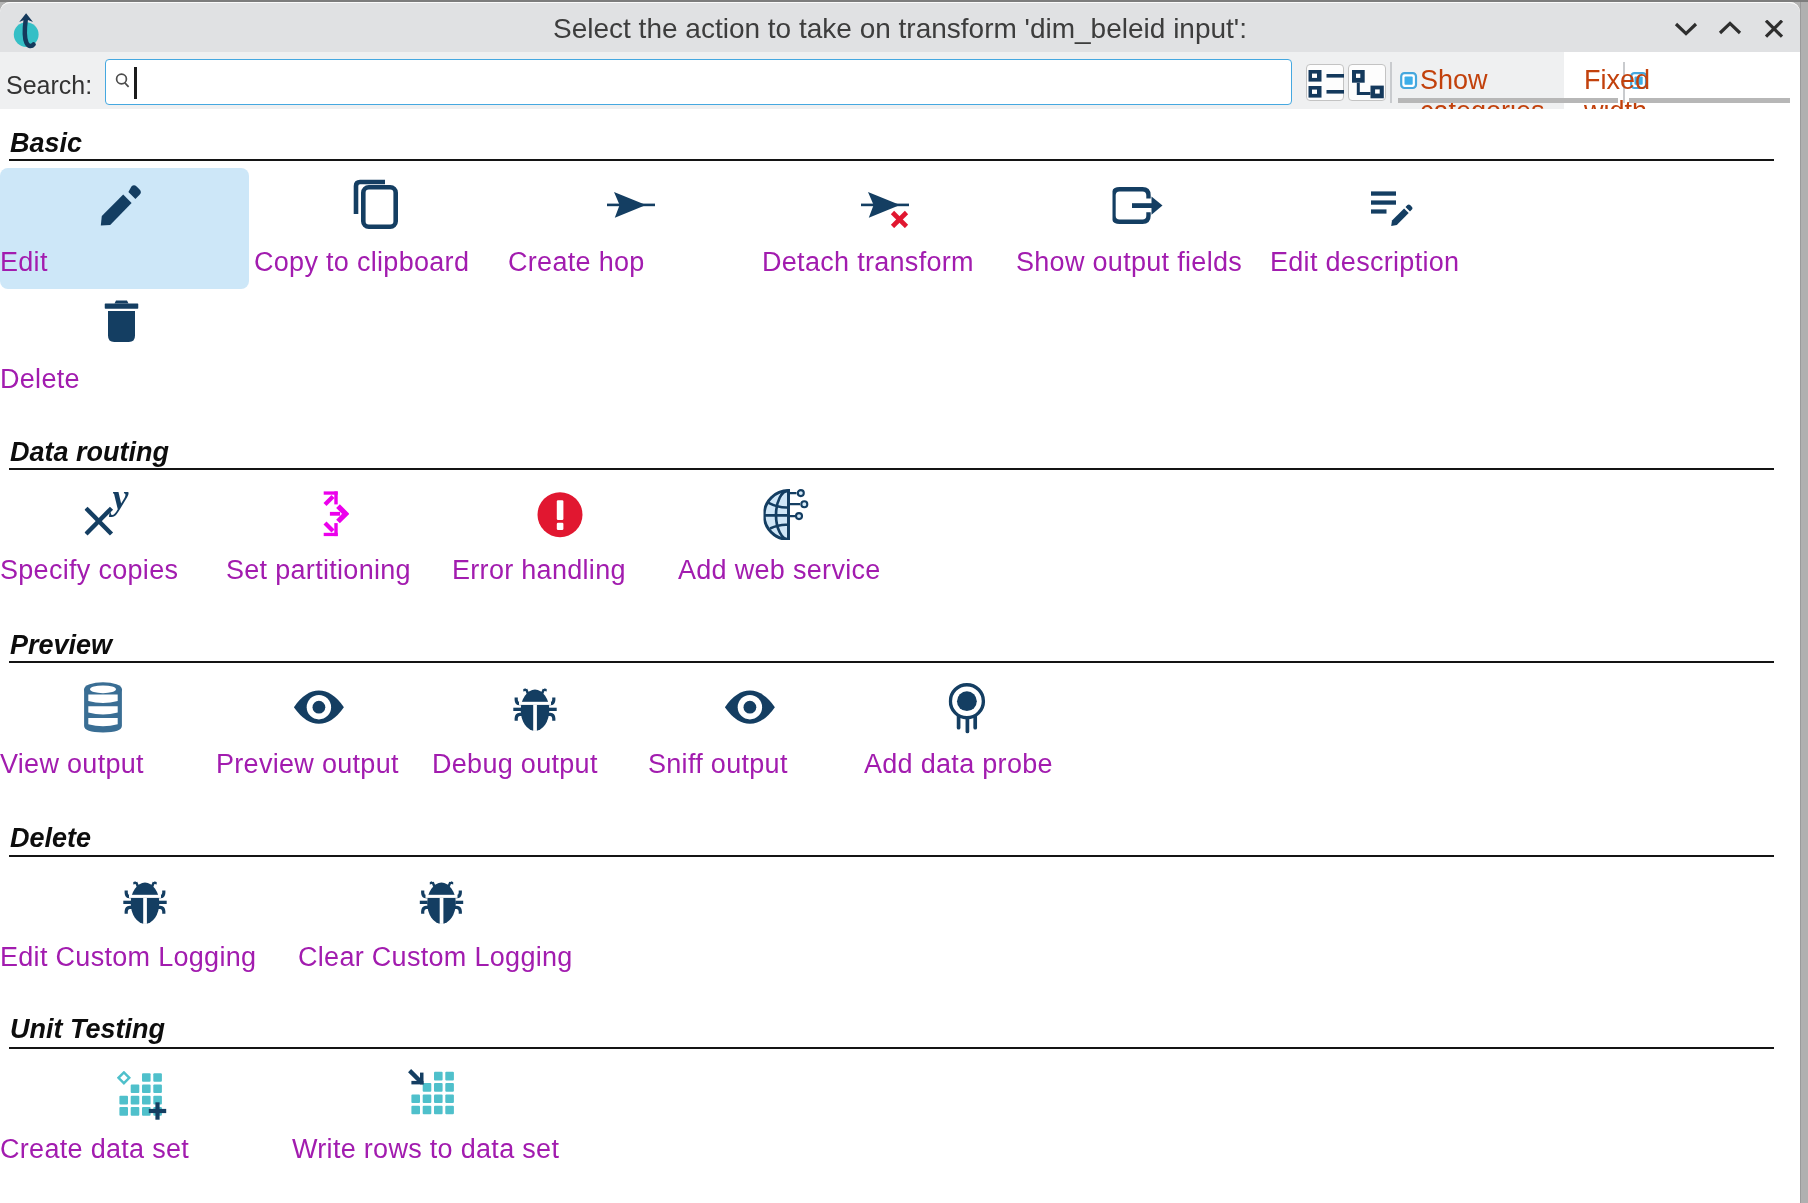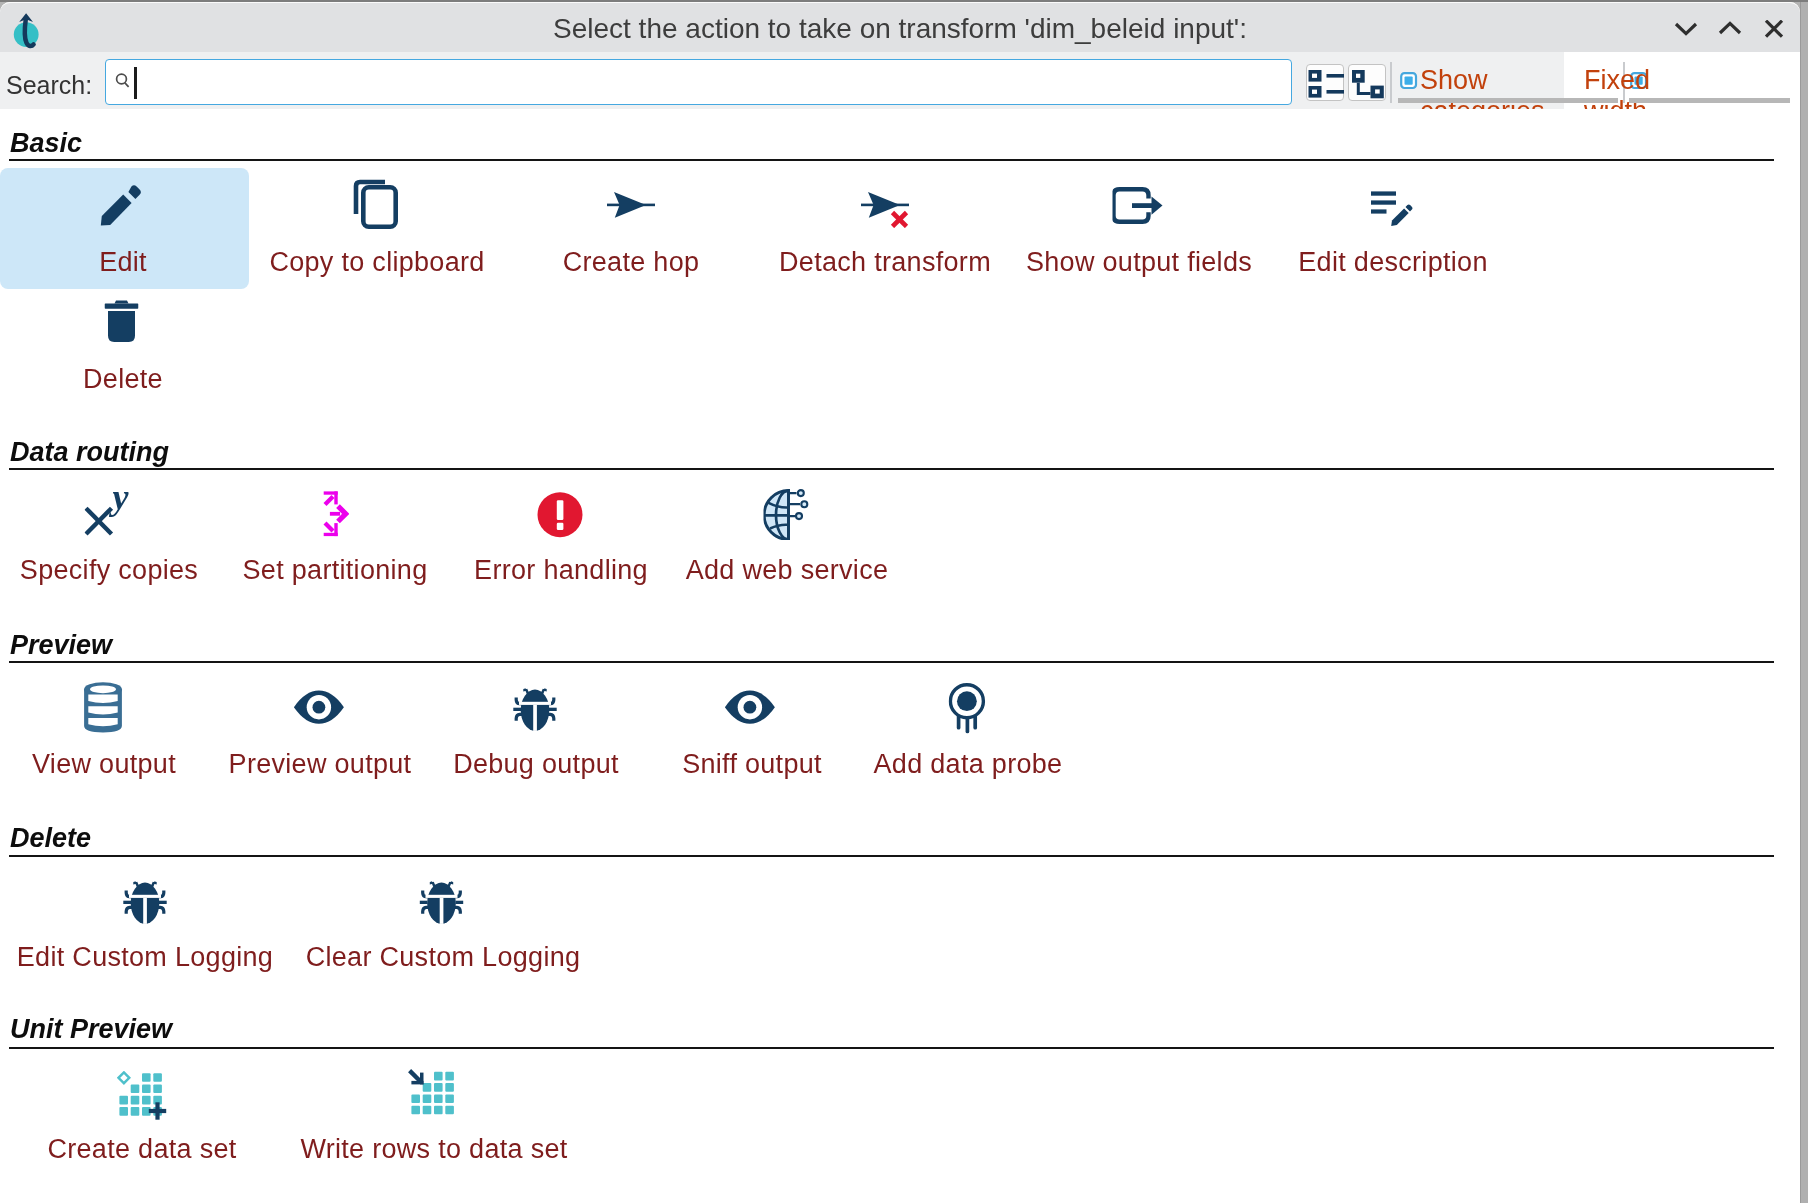--- a/index.html
+++ b/index.html
@@ -22,22 +22,22 @@
 .ck { position:absolute; top:20px; width:18px; height:18px; }
 .gbar { position:absolute; top:46px; height:5px; background:#b7b7b7; }
 #content { position:absolute; left:0; top:107px; width:1800px; height:1094px; background:#fff; }
 .sech { position:absolute; left:10px; font-size:27px; line-height:31px; font-weight:bold;
   font-style:italic; color:#0d0d0d;text-align:center; }
 .shr { position:absolute; left:9px; width:1765px; height:2px; background:#141414; }
 .row { position:absolute; left:0; display:flex; gap:8px; height:116px; }
 .cell { position:relative; height:116px; }
 .cell.sel::before { content:""; position:absolute; left:0; right:-2.5px; top:-1px; bottom:-3.5px;
   background:#cde7f8; border-radius:8px; }
-.lb { position:absolute; top:78px; left:0; right:0; text-align:center; font-size:27px;
-  line-height:31px; color:#7f1d1d; white-space:nowrap; letter-spacing:0.3px; }
+.lb { position:absolute; top:78px; left:0; right:0; font-size:27px;
+  line-height:31px; color:#a21caf; white-space:nowrap; letter-spacing:0.3px; }
 #rightstrip { position:absolute; left:1800px; top:0; width:8px; height:1203px; background:#b0b0b0;
   border-left:1px solid #9a9a9a; box-sizing:border-box; }
 </style></head>
 <body>
 <div id="topstrip"></div>
 <div id="win">
   <div id="titlebar">
     <svg width="34" height="42" viewBox="0 0 34 42" style="position:absolute;left:13px;top:9px">
         <circle cx="13.2" cy="22.6" r="12.4" fill="#35bfc6"></circle>
         <path d="M12.8,7 C11.6,15.8 11,25.4 13.5,30.9 C15.3,34.7 18.6,34.9 20.6,32.4" fill="none" stroke="#14395c" stroke-width="4.5" stroke-linecap="round"></path>
@@ -296,21 +296,21 @@
             <rect x="38" y="20.7" width="7.7" height="3.3" fill="#143e62"></rect>
             <path d="M11,27.4 H8.6 Q5.4,27.6 5.2,31.4 V33.8" fill="none" stroke="#143e62" stroke-width="3.2"></path>
             <path d="M37,27.4 H39.4 Q42.6,27.6 42.8,31.4 V33.8" fill="none" stroke="#143e62" stroke-width="3.2"></path>
             <ellipse cx="24" cy="23.2" rx="14.3" ry="20.6" fill="#143e62"></ellipse>
             <rect x="8" y="14.8" width="32" height="3.1" fill="#fff"></rect>
             <rect x="22.2" y="17.9" width="3.7" height="26" fill="#fff"></rect>
           </svg>
           <div class="lb">Clear Custom Logging</div>
         </div>
       </div>
-      <div class="sech" style="top:905px">Unit Preview</div>
+      <div class="sech" style="top:905px">Unit Testing</div>
       <div class="shr" style="top:938px"></div>
       <div class="row" style="top:947px">
         <div class="cell" style="width:284px">
           <svg width="50" height="50" viewBox="0 0 50 50" style="position:absolute;top:14.8px;left:50%;transform:translateX(-50%)">
             <rect x="25.0" y="2.2" width="8.6" height="8.6" rx="1" fill="#4fc0cb"></rect>
             <rect x="36.3" y="2.2" width="8.6" height="8.6" rx="1" fill="#4fc0cb"></rect>
             <rect x="13.7" y="13.5" width="8.6" height="8.6" rx="1" fill="#4fc0cb"></rect>
             <rect x="25.0" y="13.5" width="8.6" height="8.6" rx="1" fill="#4fc0cb"></rect>
             <rect x="36.3" y="13.5" width="8.6" height="8.6" rx="1" fill="#4fc0cb"></rect>
             <rect x="2.4" y="24.8" width="8.6" height="8.6" rx="1" fill="#4fc0cb"></rect>

